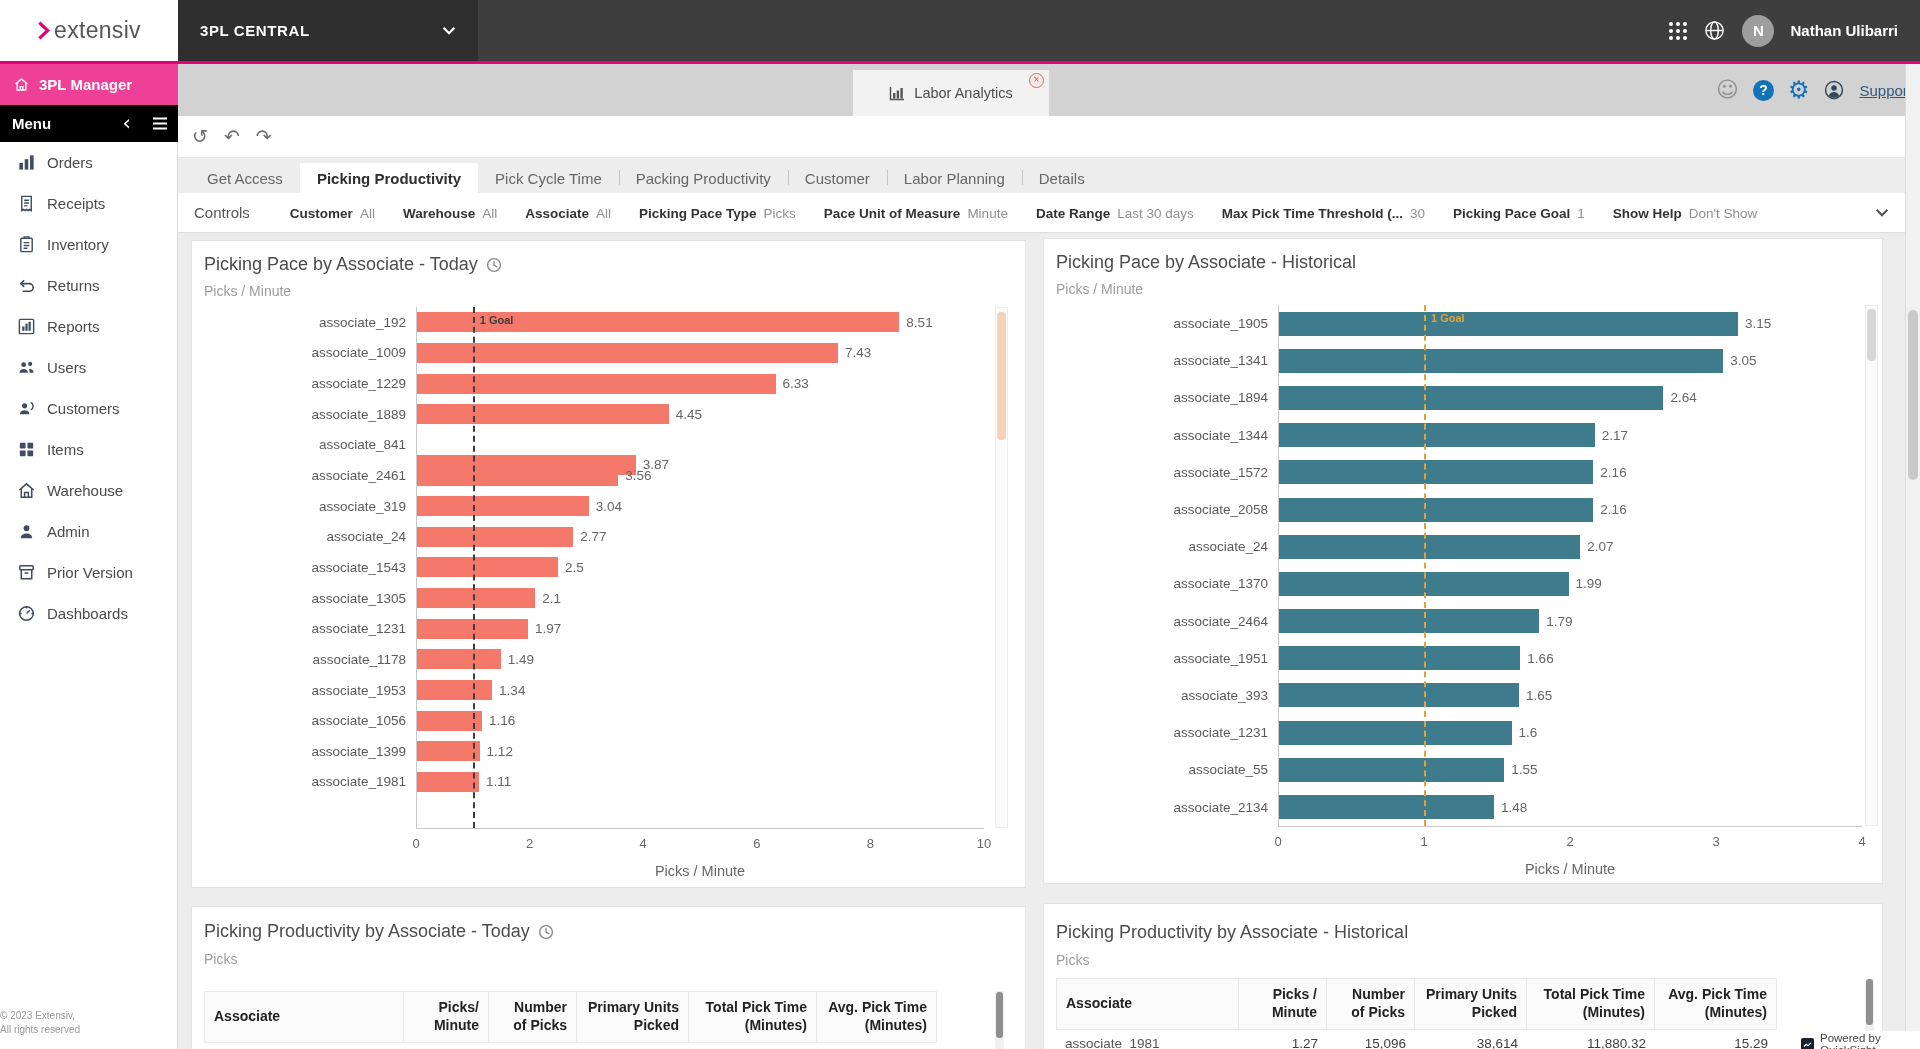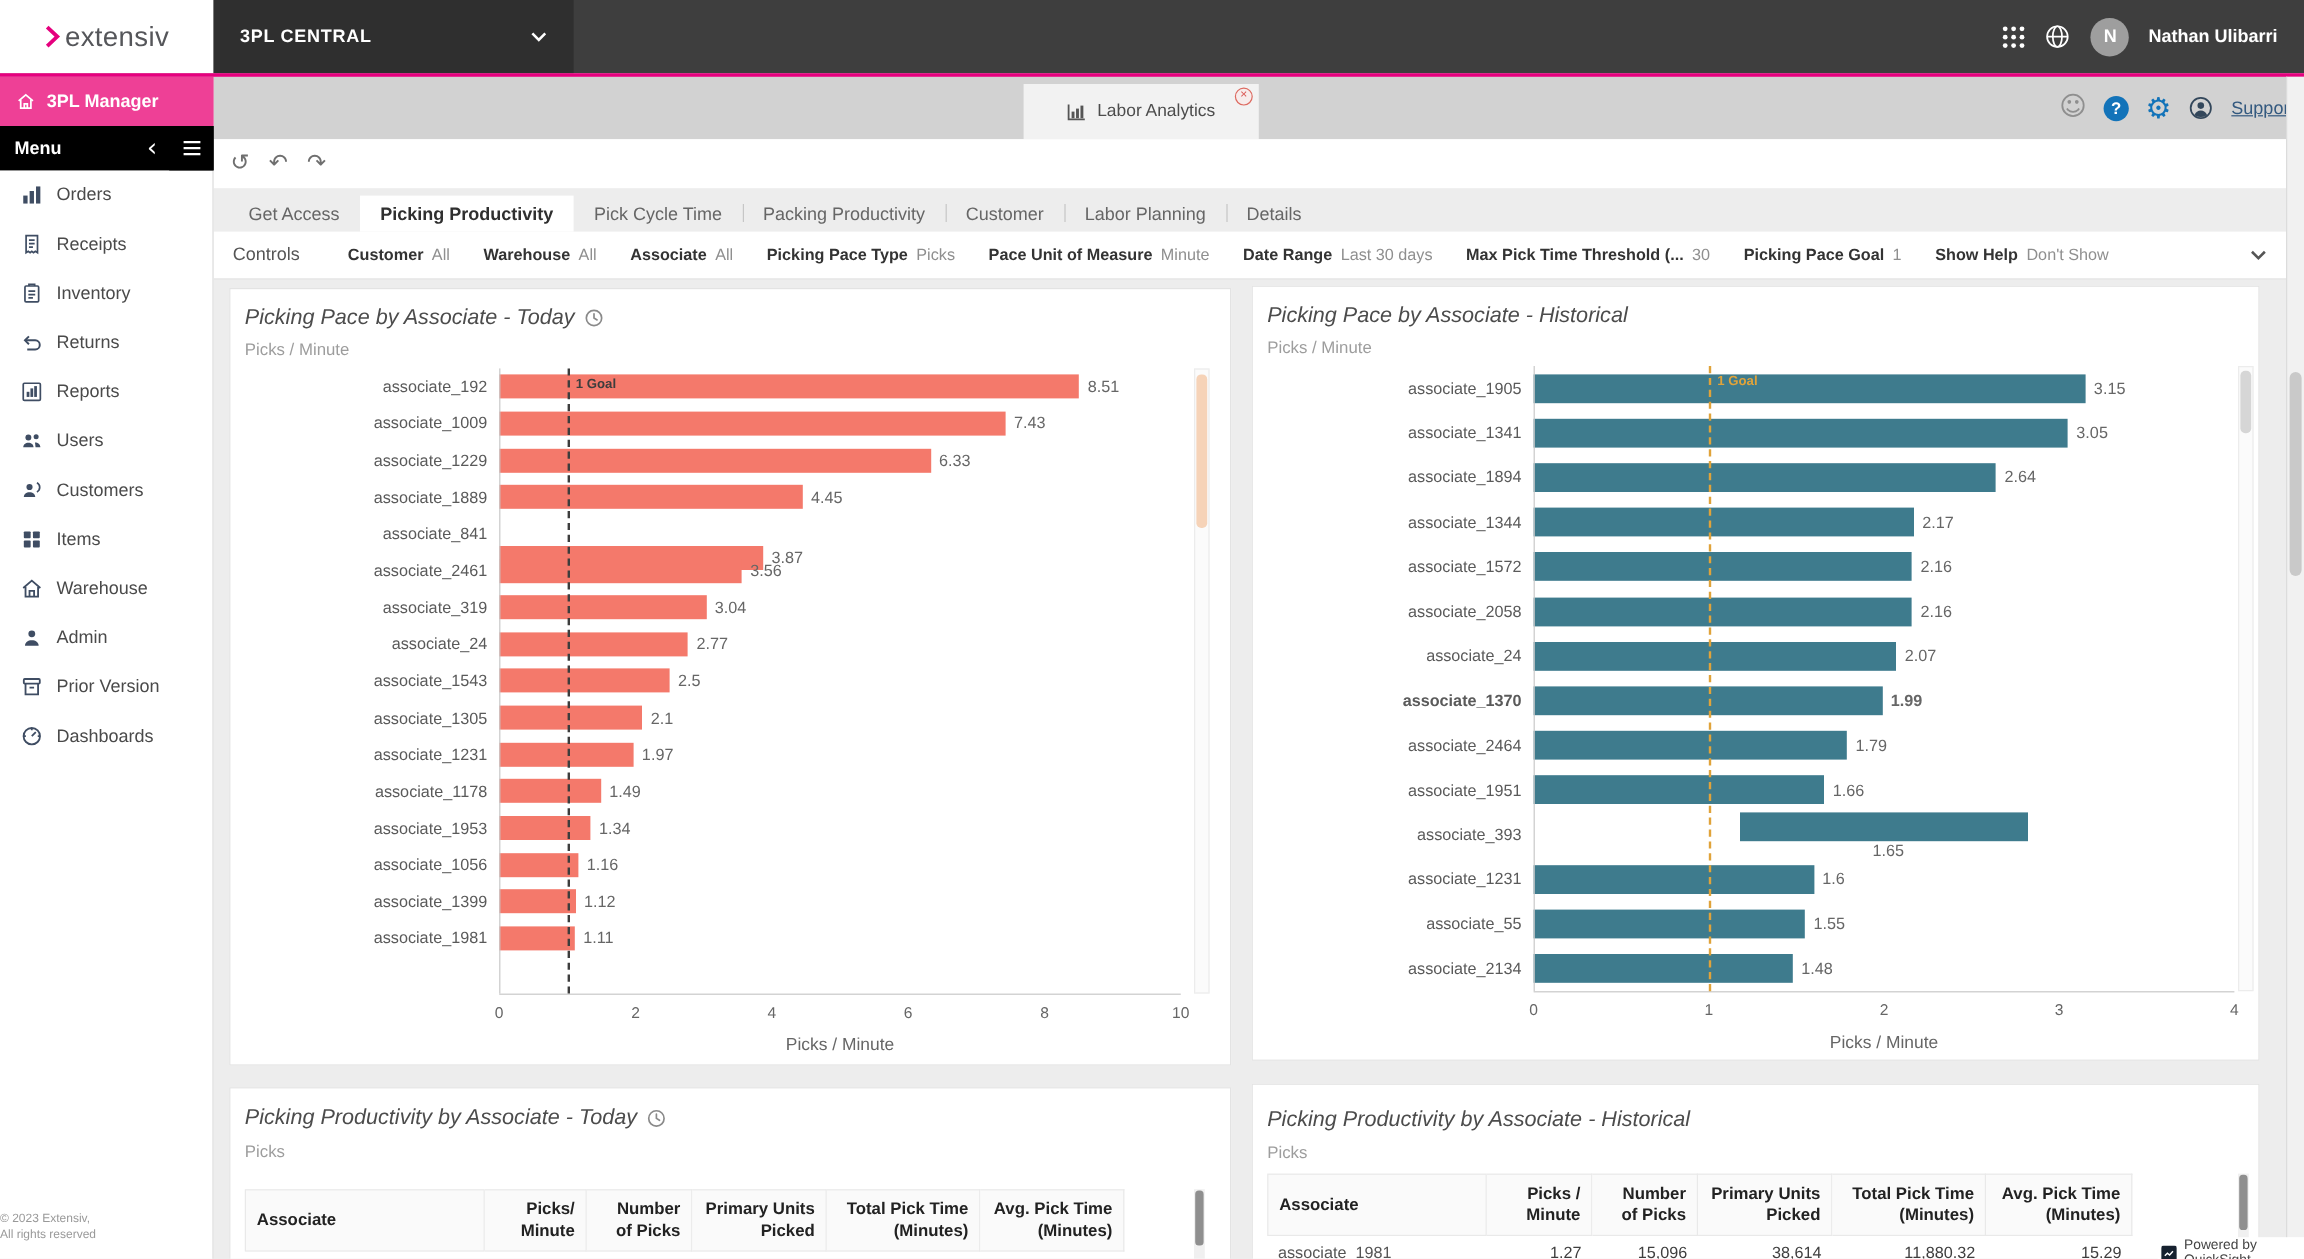--- a/index.html
+++ b/index.html
@@ -63,21 +63,21 @@
   .flabel { font-size:13.5px; color:#333; font-weight:bold; }
   .fvalue { font-size:13.5px; color:#8f8f8f; margin-left:7px; }
   .controls-chevron { margin-left:auto; cursor:pointer; display:flex; }
 
   
   .panel { position:absolute; background:#fff; border:1px solid #e3e3e3; }
   .p1 { left:13px;  top:82px;  width:835px; height:648px; }
   .p2 { left:865px; top:80px;  width:840px; height:646px; }
   .p3 { left:13px;  top:748px; width:835px; height:295px; }
   .p4 { left:865px; top:745px; width:840px; height:298px; }
-  .panel-title { position:absolute; left:12px; top:13px; font-size:18px; color:#4c4c4c; display:flex; align-items:center; gap:8px; white-space:nowrap;font-style:italic; }
+  .panel-title { position:absolute; left:12px; top:13px; font-size:18px; color:#4c4c4c; display:flex; align-items:center; gap:8px; white-space:nowrap; }
   .panel-sub { position:absolute; left:12px; top:42px; font-size:14px; color:#9d9d9d; }
   .p3 .panel-title { top:14px; } .p3 .panel-sub { top:44px; }
   .p4 .panel-title { top:18px; } .p4 .panel-sub { top:48px; }
 
   
   .crows { position:absolute; left:12px; top:66px; }
   .crow { display:flex; align-items:center; }
   .clabel { text-align:right; padding-right:10px; font-size:13.5px; color:#5a5a5a; white-space:nowrap; }
   .czone { position:relative; display:flex; align-items:center; height:100%; }
   .cbar { flex:none; }
@@ -571,21 +571,21 @@
             <span class="cval">2.16</span>
           </div>
         </div>
         <div class="crow" style="height: 37.2px;">
           <div class="clabel" style="width: 222px;">associate_24</div>
           <div class="czone" style="width: 584px;">
             <div class="cbar" style="width: 302.22px; height: 24px; background: rgb(62, 123, 141);"></div>
             <span class="cval">2.07</span>
           </div>
         </div>
-        <div class="crow" style="height: 37.2px; font-weight: bold;">
+        <div class="crow" style="height: 37.2px;">
           <div class="clabel" style="width: 222px;">associate_1370</div>
           <div class="czone" style="width: 584px;">
             <div class="cbar" style="width: 290.54px; height: 24px; background: rgb(62, 123, 141);"></div>
             <span class="cval">1.99</span>
           </div>
         </div>
         <div class="crow" style="height: 37.2px;">
           <div class="clabel" style="width: 222px;">associate_2464</div>
           <div class="czone" style="width: 584px;">
             <div class="cbar" style="width: 261.34px; height: 24px; background: rgb(62, 123, 141);"></div>
@@ -594,21 +594,21 @@
         </div>
         <div class="crow" style="height: 37.2px;">
           <div class="clabel" style="width: 222px;">associate_1951</div>
           <div class="czone" style="width: 584px;">
             <div class="cbar" style="width: 242.36px; height: 24px; background: rgb(62, 123, 141);"></div>
             <span class="cval">1.66</span>
           </div>
         </div>
         <div class="crow" style="height: 37.2px;">
           <div class="clabel" style="width: 222px;">associate_393</div>
-          <div class="czone" style="width: 584px; flex-direction: column;">
+          <div class="czone" style="width: 584px;">
             <div class="cbar" style="width: 240.9px; height: 24px; background: rgb(62, 123, 141);"></div>
             <span class="cval">1.65</span>
           </div>
         </div>
         <div class="crow" style="height: 37.2px;">
           <div class="clabel" style="width: 222px;">associate_1231</div>
           <div class="czone" style="width: 584px;">
             <div class="cbar" style="width: 233.6px; height: 24px; background: rgb(62, 123, 141);"></div>
             <span class="cval">1.6</span>
           </div>

